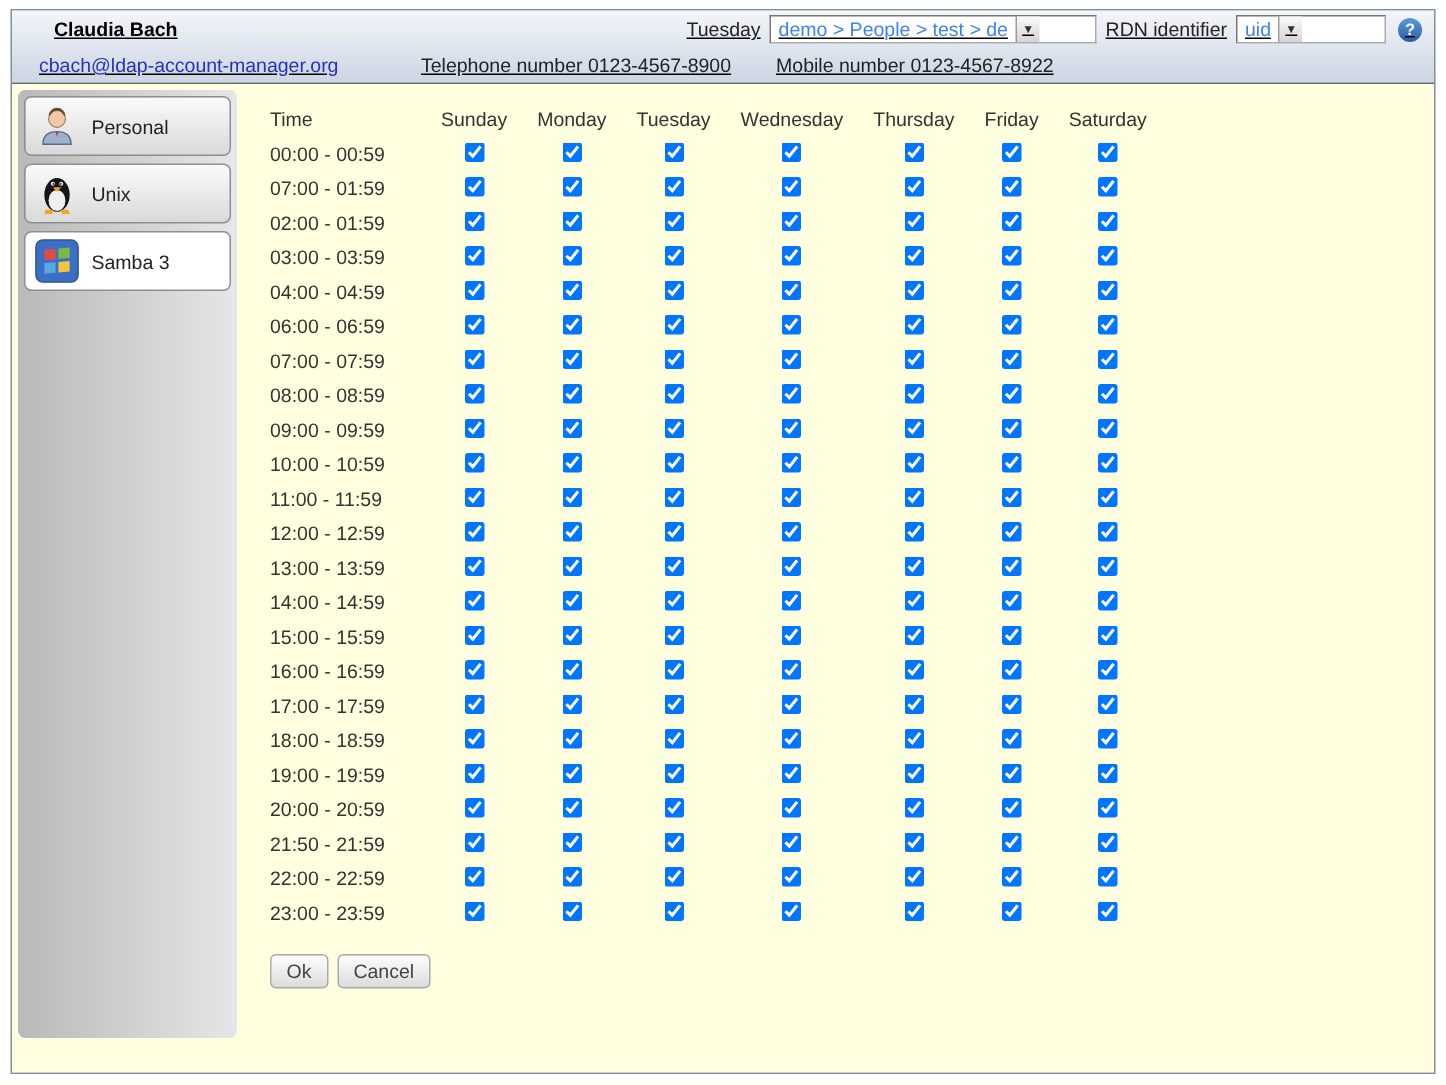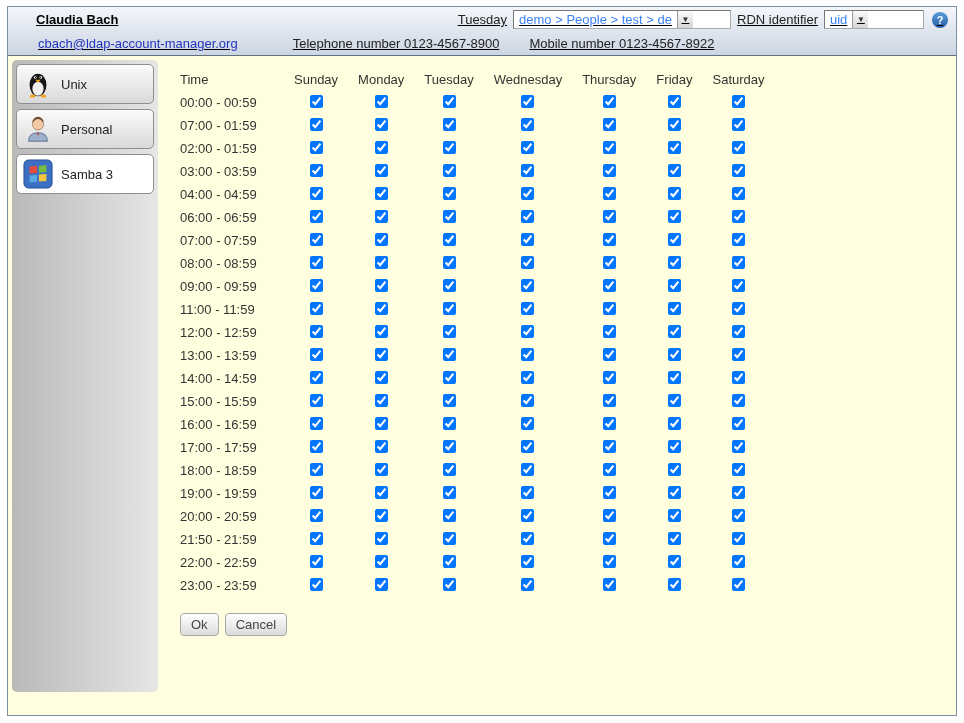--- a/index.html
+++ b/index.html
@@ -34,21 +34,21 @@
   }
   .select.suffix-select { width:218px; }
   .select.rdn-select { width:100px; margin-right:8px; }
   .help-icon {
     width:16px; height:16px; border-radius:50%;
     background:linear-gradient(#5b9bd9,#2a5ea8);
     color:#fff; font-weight:bold; font-size:11px; line-height:16px; text-align:center;
     cursor:pointer;
   }
   .header-row2 { height:23px; display:flex; align-items:center; font-size:13px; }
-  .email-link { color:#2433bb; text-decoration:none; margin-left:30px; cursor:pointer; }
+  .email-link { color:#2433bb; text-decoration:none; margin-left:18px; cursor:pointer; }
   .phone-text { color:#222; margin-left:55px; }
   .mobile-text { color:#222; margin-left:30px; }
 
   
   .body { flex:1; display:flex; background:#ffffdf; }
   .sidebar {
     flex:0 0 138px; margin:4px 0 0 4px; height:632px;
     background:linear-gradient(to right,#b9b9b9,#e6e6e6);
     border-radius:5px; padding:4px;
   }
@@ -111,43 +111,43 @@
       <span class="mobile-text">Mobile number 0123-4567-8922</span>
     </div>
   </div>
 
   <div class="body">
 
     <div class="sidebar">
       <div class="tab">
         <span class="icon">
           <svg viewBox="0 0 32 32" width="30" height="30">
+            <path d="M6 29 q0 -9 10 -9 q10 0 10 9 z" fill="#9db1cc" stroke="#5a6d8a" stroke-width="1"></path>
+            <path d="M15 20 l1 4 l1 -4 z" fill="#c23b2e"></path>
+            <circle cx="16" cy="11" r="6" fill="#f2c9a4" stroke="#9a7b5c" stroke-width="0.8"></circle>
+            <path d="M10 9 a6 6 0 0 1 12 0 l-1.5 -1 a5 5 0 0 0 -9 0 z" fill="#6b4a2f"></path>
+          </svg>
+        </span>
+        <span>Personal</span>
+      </div>
+      <div class="tab">
+        <span class="icon">
+          <svg viewBox="0 0 32 32" width="30" height="30">
             <ellipse cx="16" cy="17" rx="9" ry="12" fill="#151515"></ellipse>
             <ellipse cx="16" cy="21" rx="6" ry="7.5" fill="#efefef"></ellipse>
             <circle cx="13" cy="9" r="1.4" fill="#fff"></circle>
               <circle cx="19" cy="9" r="1.4" fill="#fff"></circle>
             <circle cx="13.3" cy="9.2" r="0.6" fill="#000"></circle>
               <circle cx="18.7" cy="9.2" r="0.6" fill="#000"></circle>
             <path d="M13 11.5 h6 l-3 3.2 z" fill="#f6a21d"></path>
             <path d="M8 27.5 h5.5 l-1 3 h-5.5 z" fill="#f6a21d"></path>
             <path d="M18.5 27.5 h5.5 l1 3 h-5.5 z" fill="#f6a21d"></path>
           </svg>
         </span>
         <span>Unix</span>
-      </div>
-      <div class="tab">
-        <span class="icon">
-          <svg viewBox="0 0 32 32" width="30" height="30">
-            <path d="M6 29 q0 -9 10 -9 q10 0 10 9 z" fill="#9db1cc" stroke="#5a6d8a" stroke-width="1"></path>
-            <path d="M15 20 l1 4 l1 -4 z" fill="#c23b2e"></path>
-            <circle cx="16" cy="11" r="6" fill="#f2c9a4" stroke="#9a7b5c" stroke-width="0.8"></circle>
-            <path d="M10 9 a6 6 0 0 1 12 0 l-1.5 -1 a5 5 0 0 0 -9 0 z" fill="#6b4a2f"></path>
-          </svg>
-        </span>
-        <span>Personal</span>
       </div>
       <div class="tab active">
         <span class="icon">
           <svg viewBox="0 0 32 32" width="30" height="30">
             <rect x="1" y="1" width="30" height="30" rx="5" fill="#3b6fc4" stroke="#27508f"></rect>
             <g transform="translate(7,8) skewY(-5)">
               <rect width="8" height="7.5" fill="#e34b3c"></rect>
               <rect x="10" width="8" height="7.5" fill="#77bb41"></rect>
               <rect y="9.5" width="8" height="7.5" fill="#57a7e0"></rect>
               <rect x="10" y="9.5" width="8" height="7.5" fill="#f4c63f"></rect>
@@ -257,20 +257,30 @@
               <td class="time-col">09:00 - 09:59</td>
               <td><input type="checkbox" checked="" style=""></td>
               <td><input type="checkbox" checked="" style=""></td>
               <td><input type="checkbox" checked="" style=""></td>
               <td><input type="checkbox" checked="" style=""></td>
               <td><input type="checkbox" checked="" style=""></td>
               <td><input type="checkbox" checked="" style=""></td>
               <td><input type="checkbox" checked="" style=""></td>
             </tr>
             <tr>
+              <td class="time-col">10:00 - 10:59</td>
+              <td><input type="checkbox" checked="" style=""></td>
+              <td><input type="checkbox" checked="" style=""></td>
+              <td><input type="checkbox" checked="" style=""></td>
+              <td><input type="checkbox" checked="" style=""></td>
+              <td><input type="checkbox" checked="" style=""></td>
+              <td><input type="checkbox" checked="" style=""></td>
+              <td><input type="checkbox" checked="" style=""></td>
+            </tr>
+            <tr>
               <td class="time-col">11:00 - 11:59</td>
               <td><input type="checkbox" checked="" style=""></td>
               <td><input type="checkbox" checked="" style=""></td>
               <td><input type="checkbox" checked="" style=""></td>
               <td><input type="checkbox" checked="" style=""></td>
               <td><input type="checkbox" checked="" style=""></td>
               <td><input type="checkbox" checked="" style=""></td>
               <td><input type="checkbox" checked="" style=""></td>
             </tr>
             <tr>

